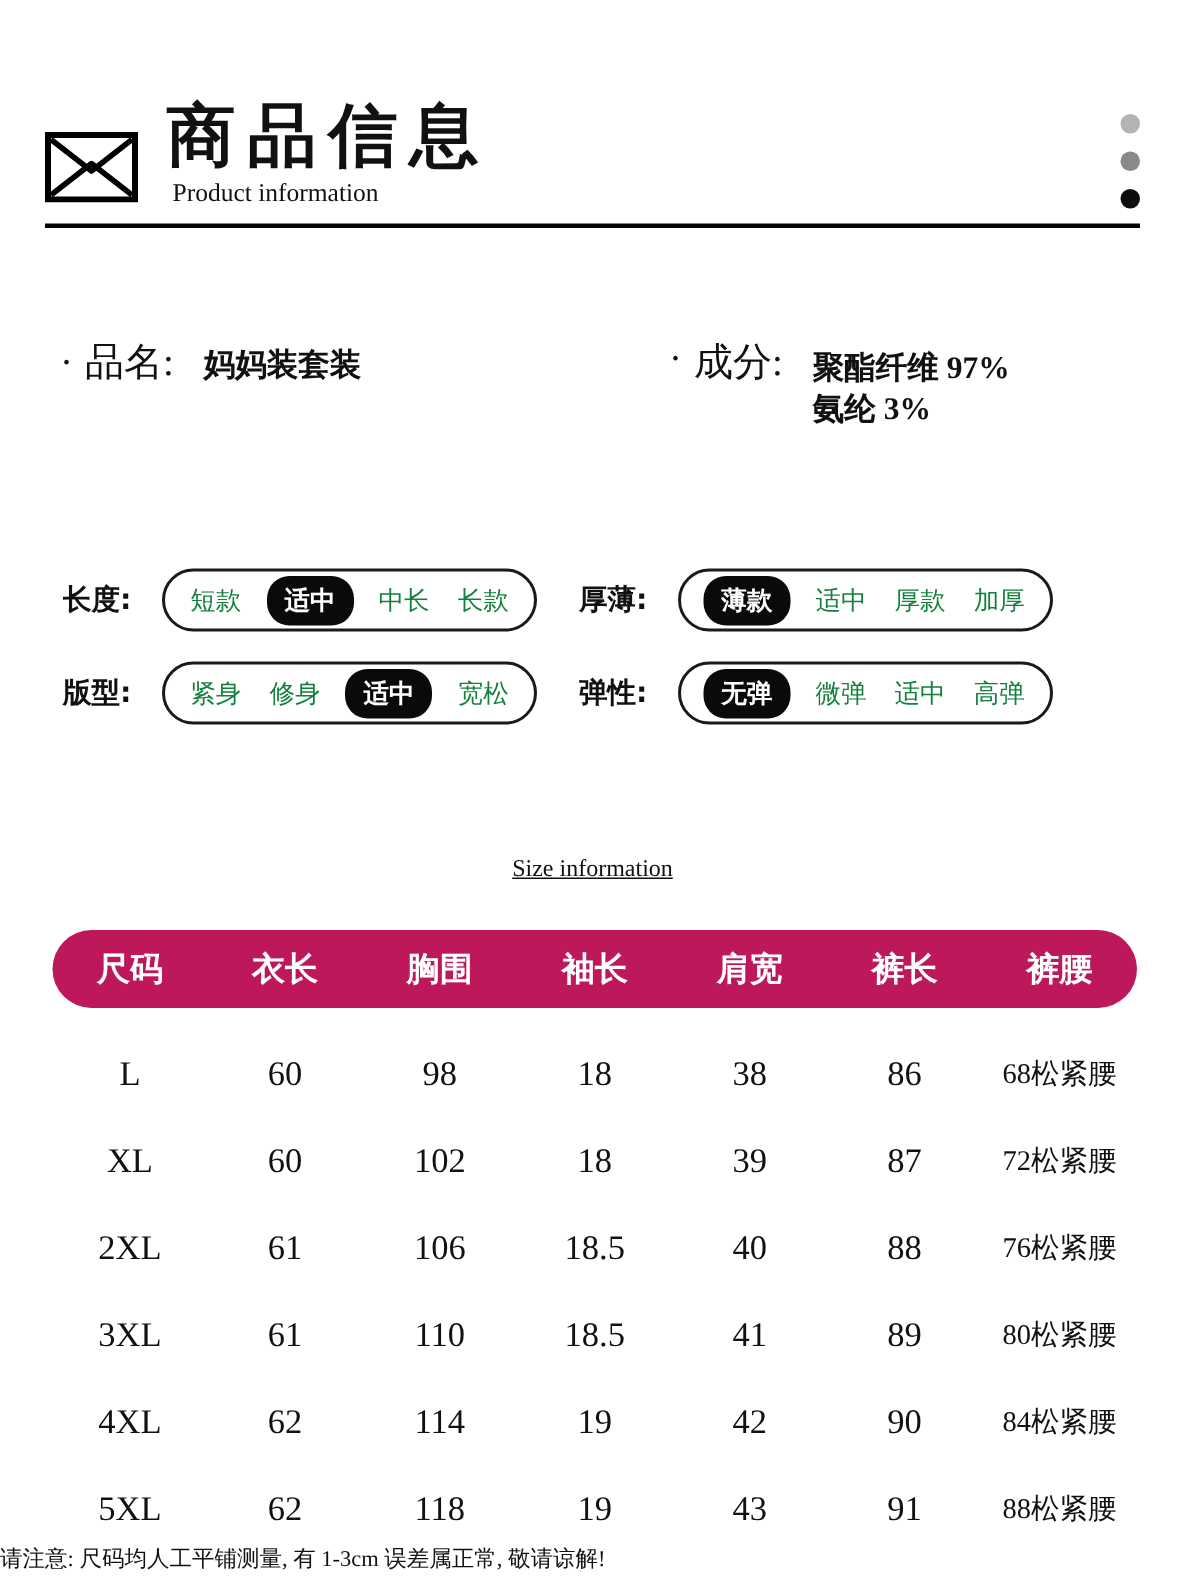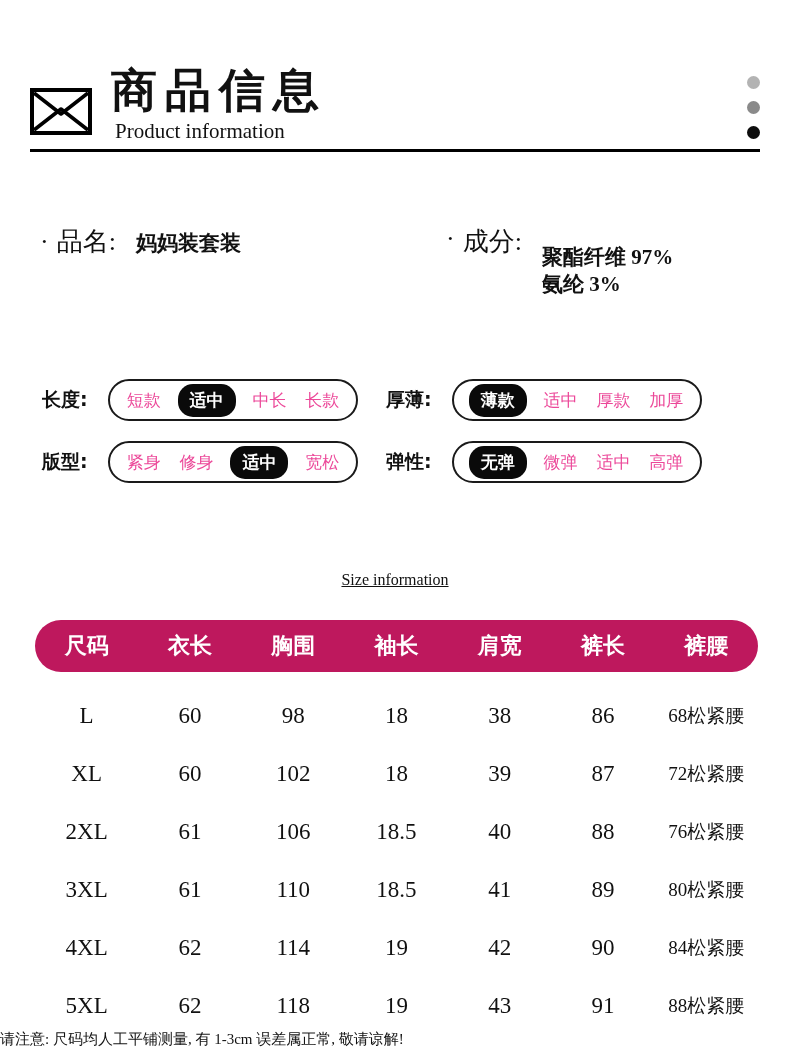--- a/index.html
+++ b/index.html
@@ -3,45 +3,45 @@
 <meta charset="utf-8">
 <style>
   html,body{margin:0;padding:0;background:#fff;}
   .page{position:relative;width:790px;height:1054px;background:#fff;overflow:hidden;
         font-family:"Liberation Serif","DejaVu Serif",serif;color:#111;}
 
   
   .envelope{position:absolute;left:30px;top:88px;}
   .page-title{position:absolute;left:111px;top:60px;font-size:46px;font-weight:bold;
               letter-spacing:8px;white-space:nowrap;}
-  .page-subtitle{position:absolute;left:115px;top:119px;font-size:21px;}
+  .page-subtitle{position:absolute;left:115px;top:119px;font-size:17px;}
   .dots{position:absolute;left:747px;top:76px;display:flex;flex-direction:column;gap:12px;}
   .dot{width:13px;height:13px;border-radius:50%;}
   .rule{position:absolute;left:30px;top:149px;width:730px;height:3px;background:#000;}
 
   
   .irow{position:absolute;white-space:nowrap;}
   .irow .bullet{font-size:26px;margin-right:8px;}
   .irow .ilabel{font-size:26px;margin-right:20px;}
   .irow .ival{font-size:21px;font-weight:bold;}
   .irow-name{left:40px;top:224px;}
   .irow-comp{left:446px;top:224px;display:flex;align-items:flex-start;}
-  .irow-comp .comp-val{font-size:21px;font-weight:bold;line-height:27px;margin-top:20px;}
+  .irow-comp .comp-val{font-size:21px;font-weight:bold;line-height:27px;margin-top:8px;}
   .irow-color{left:40px;top:281px;}
   .irow-color .ival{font-size:23px;margin-left:12px;}
 
   
   .attr{position:absolute;display:flex;align-items:center;height:42px;justify-content:flex-end;}
   .attr0{left:42px;top:379px;} .attr1{left:386px;top:379px;}
   .attr2{left:42px;top:441px;} .attr3{left:386px;top:441px;}
   .attr-label{width:66px;font-family:"DejaVu Sans","Liberation Sans",sans-serif;
               font-weight:700;font-size:19px;}
   .attr-pill{width:250px;height:42px;box-sizing:border-box;border:2px solid #1a1a1a;
              border-radius:22px;display:flex;align-items:center;justify-content:space-evenly;}
-  .opt{font-size:17px;color:#ec4899;padding:4px 2px;border-radius:15px;}
+  .opt{font-size:17px;color:#15803d;padding:4px 2px;border-radius:15px;}
   .opt.selected{background:#0a0a0a;color:#fff;padding:5px 12px;font-weight:700;
                 font-family:"DejaVu Sans","Liberation Sans",sans-serif;}
 
   
   .size-title{position:absolute;left:0;top:537px;width:790px;text-align:center;
               font-size:29px;font-weight:bold;letter-spacing:2px;}
   .size-subtitle{position:absolute;left:0;top:571px;width:790px;text-align:center;font-size:16px;text-decoration:underline;}
 
   .thead{position:absolute;left:35px;top:620px;width:723px;height:52px;background:#be185d;
          border-radius:26px;display:grid;grid-template-columns:repeat(7,1fr);

